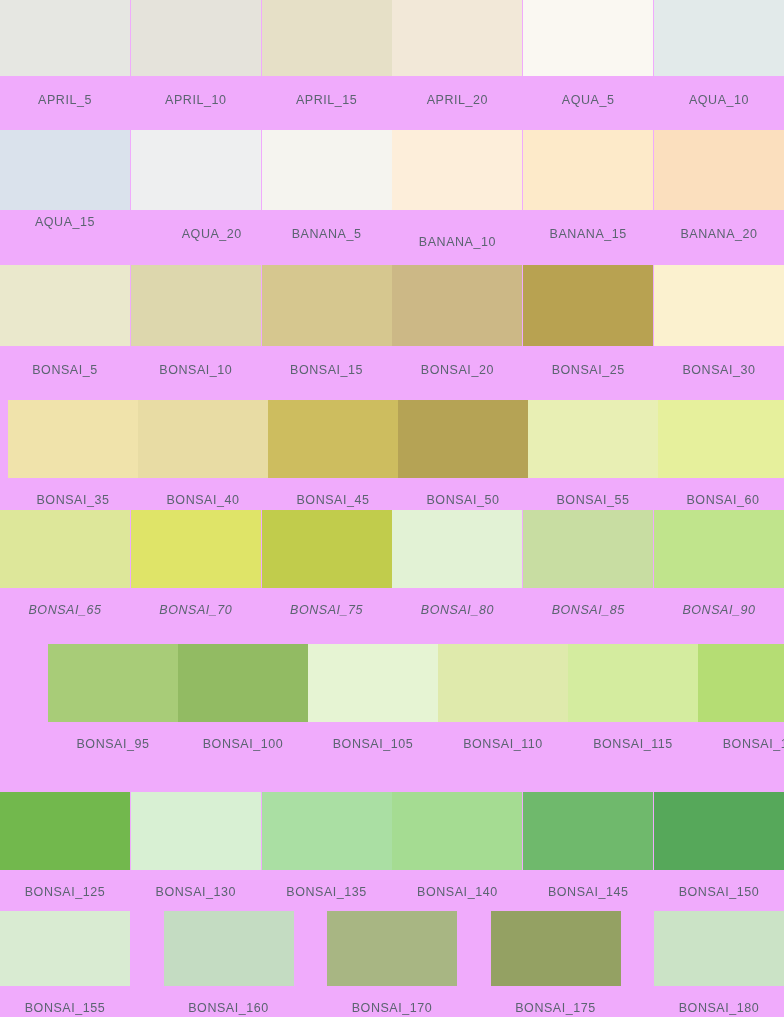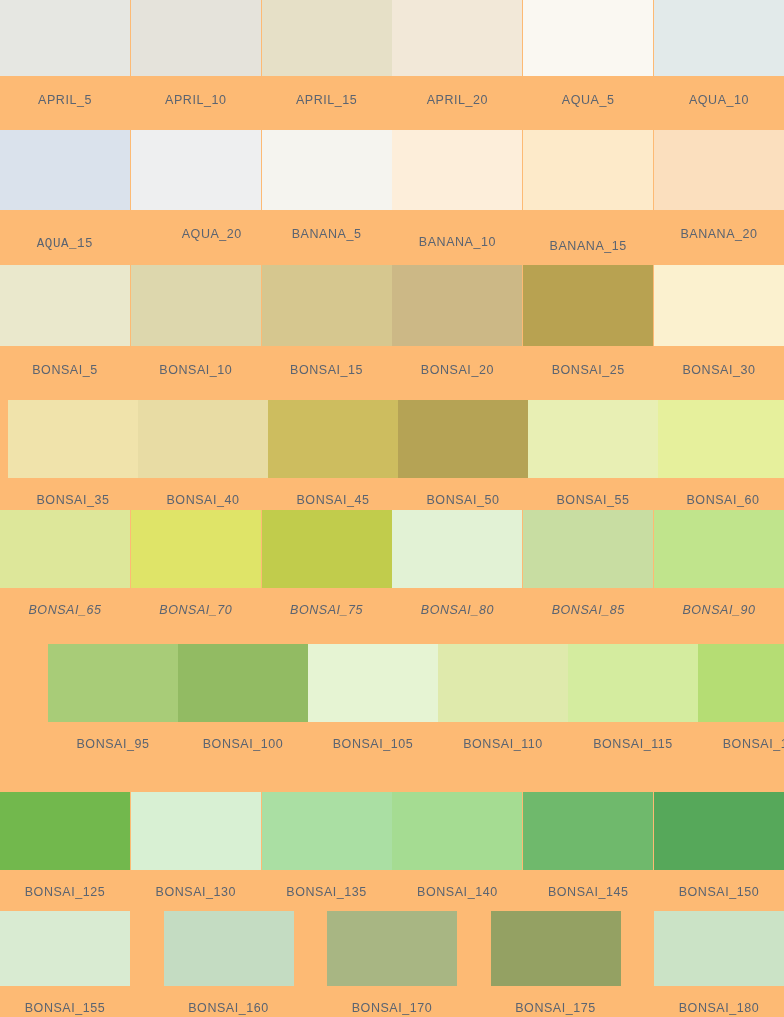--- a/index.html
+++ b/index.html
@@ -44,21 +44,21 @@
     letter-spacing: 0.55px;
     color: #5b6471;
     text-align: center;
     white-space: nowrap;
     line-height: 1;
   }
 </style>
 </head>
 <body>
 
-<div id="palette-grid" style="background: #fdba74;">
+<div id="palette-grid" style="background: #f0abfc;">
     <div class="swatch-row" style="height: 130px;">
       <div class="swatch-cell">
         <div class="swatch-chip" style="height: 76px; background: rgb(230, 231, 226);"></div>
         <div class="swatch-label" style="margin-top: 18px; color: rgb(91, 100, 113);">APRIL_5</div>
       </div>
       <div class="swatch-cell">
         <div class="swatch-chip" style="height: 76px; background: rgb(229, 227, 219);"></div>
         <div class="swatch-label" style="margin-top: 18px; color: rgb(91, 100, 113);">APRIL_10</div>
       </div>
       <div class="swatch-cell">
@@ -74,37 +74,37 @@
         <div class="swatch-label" style="margin-top: 18px; color: rgb(91, 100, 113);">AQUA_5</div>
       </div>
       <div class="swatch-cell">
         <div class="swatch-chip" style="height: 76px; background: rgb(226, 234, 234);"></div>
         <div class="swatch-label" style="margin-top: 18px; color: rgb(91, 100, 113);">AQUA_10</div>
       </div>
     </div>
     <div class="swatch-row" style="height: 135px;">
       <div class="swatch-cell">
         <div class="swatch-chip" style="height: 80px; background: rgb(218, 226, 236);"></div>
-        <div class="swatch-label" style="margin-top: 28px; color: rgb(91, 100, 113); font-family: Liberation Mono, monospace;">AQUA_15</div>
+        <div class="swatch-label" style="margin-top: 6px; color: rgb(91, 100, 113);">AQUA_15</div>
       </div>
       <div class="swatch-cell">
         <div class="swatch-chip" style="height: 80px; background: rgb(238, 239, 240);"></div>
         <div class="swatch-label" style="margin-top: 18px; color: rgb(91, 100, 113); margin-left: 32px;">AQUA_20</div>
       </div>
       <div class="swatch-cell">
         <div class="swatch-chip" style="height: 80px; background: rgb(245, 244, 239);"></div>
         <div class="swatch-label" style="margin-top: 18px; color: rgb(91, 100, 113);">BANANA_5</div>
       </div>
       <div class="swatch-cell">
         <div class="swatch-chip" style="height: 80px; background: rgb(253, 238, 218);"></div>
         <div class="swatch-label" style="margin-top: 26px; color: rgb(91, 100, 113);">BANANA_10</div>
       </div>
       <div class="swatch-cell">
         <div class="swatch-chip" style="height: 80px; background: rgb(253, 234, 201);"></div>
-        <div class="swatch-label" style="margin-top: 30px; color: rgb(91, 100, 113);">BANANA_15</div>
+        <div class="swatch-label" style="margin-top: 18px; color: rgb(91, 100, 113);">BANANA_15</div>
       </div>
       <div class="swatch-cell">
         <div class="swatch-chip" style="height: 80px; background: rgb(251, 223, 190);"></div>
         <div class="swatch-label" style="margin-top: 18px; color: rgb(91, 100, 113);">BANANA_20</div>
       </div>
     </div>
     <div class="swatch-row" style="height: 135px;">
       <div class="swatch-cell">
         <div class="swatch-chip" style="height: 81px; background: rgb(234, 232, 204);"></div>
         <div class="swatch-label" style="margin-top: 18px; color: rgb(91, 100, 113);">BONSAI_5</div>

